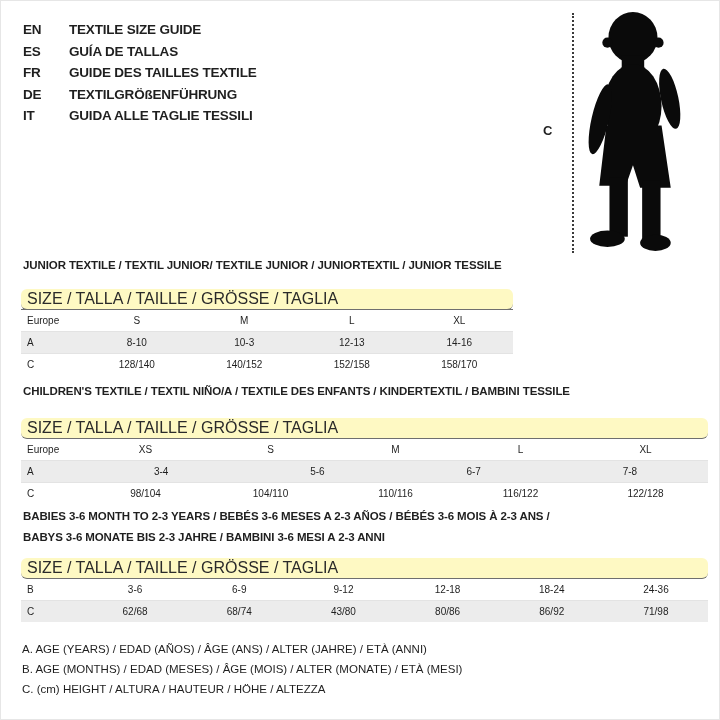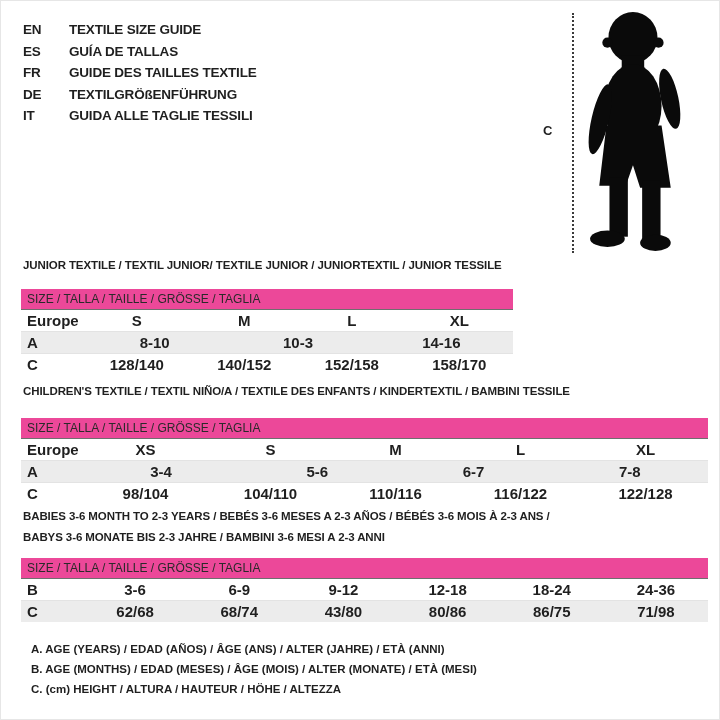--- a/index.html
+++ b/index.html
@@ -19,38 +19,38 @@
   .measure-line { position:absolute; left:31px; top:8px; height:240px; width:0; border-left:2px dotted #3a3a3a; }
   .measure-label { position:absolute; left:2px; top:118px; font-weight:bold; font-size:13px; }
   .toddler { position:absolute; left:42px; top:6px; width:104px; height:240px; }
 
   
   .section-title { position:absolute; left:22px; font-size:11.5px; font-weight:bold; white-space:nowrap; letter-spacing:-0.1px; line-height:21px; }
 
   
   .stable { position:absolute; left:20px; }
   .stable .bar {
-    height:20px; line-height:20px; background:#ec4899; border-bottom:1px solid #6f6f6f;
-    padding-left:6px; font-size:12px; color:#2a2a2a;
+    height:20px; line-height:20px; background:#fef9c3; border-bottom:1px solid #6f6f6f;
+    padding-left:6px; font-size:16px; color:#2a2a2a;border-radius:6px;
   }
-  .stable .trow { display:flex; height:21px; line-height:21px; font-size:15px; border-bottom:1px solid #e3e3e3;font-weight:bold; }
+  .stable .trow { display:flex; height:21px; line-height:21px; font-size:10px; border-bottom:1px solid #e3e3e3; }
   .stable .trow:last-child { border-bottom:none; }
   .stable .trow.alt { background:#ececec; }
   .stable .rl { width:62px; padding-left:6px; box-sizing:border-box; }
   .stable .c { flex:1; text-align:center; }
 
   #table1 { top:288px; width:492px; }
   #table2 { top:417px; width:687px; }
   #table3 { top:557px; width:687px; }
   #s1-title { top:254px; }
   #s2-title { top:380px; }
   #s3-title { top:505px; }
 
   
-  .notes { position:absolute; left:21px; top:638px; font-size:11.5px; font-weight:bold; line-height:20px;margin-left:9px; }
+  .notes { position:absolute; left:21px; top:638px; font-size:11.5px; font-weight:normal; line-height:20px; }
 </style>
 </head>
 <body>
 
 <div class="page">
 
   <div class="langs">
     <div class="lang-row">
       <span class="lang-code">EN</span>
       <span>TEXTILE SIZE GUIDE</span>
@@ -101,20 +101,21 @@
       <span class="rl">Europe</span>
       <span class="c">S</span>
       <span class="c">M</span>
       <span class="c">L</span>
       <span class="c">XL</span>
     </div>
     <div class="trow alt">
       <span class="rl">A</span>
       <span class="c">8-10</span>
       <span class="c">10-3</span>
+      <span class="c">12-13</span>
       <span class="c">14-16</span>
     </div>
     <div class="trow">
       <span class="rl">C</span>
       <span class="c">128/140</span>
       <span class="c">140/152</span>
       <span class="c">152/158</span>
       <span class="c">158/170</span>
     </div>
   </div>
@@ -161,21 +162,21 @@
       <span class="c">12-18</span>
       <span class="c">18-24</span>
       <span class="c">24-36</span>
     </div>
     <div class="trow alt">
       <span class="rl">C</span>
       <span class="c">62/68</span>
       <span class="c">68/74</span>
       <span class="c">43/80</span>
       <span class="c">80/86</span>
-      <span class="c">86/75</span>
+      <span class="c">86/92</span>
       <span class="c">71/98</span>
     </div>
   </div>
 
   <div class="notes">
     <div>A. AGE (YEARS) / EDAD (AÑOS) / ÂGE (ANS) / ALTER (JAHRE) / ETÀ (ANNI)</div>
     <div>B. AGE (MONTHS) / EDAD (MESES) / ÂGE (MOIS) / ALTER (MONATE) / ETÀ (MESI)</div>
     <div>C. (cm) HEIGHT / ALTURA / HAUTEUR / HÖHE / ALTEZZA</div>
   </div>
 

